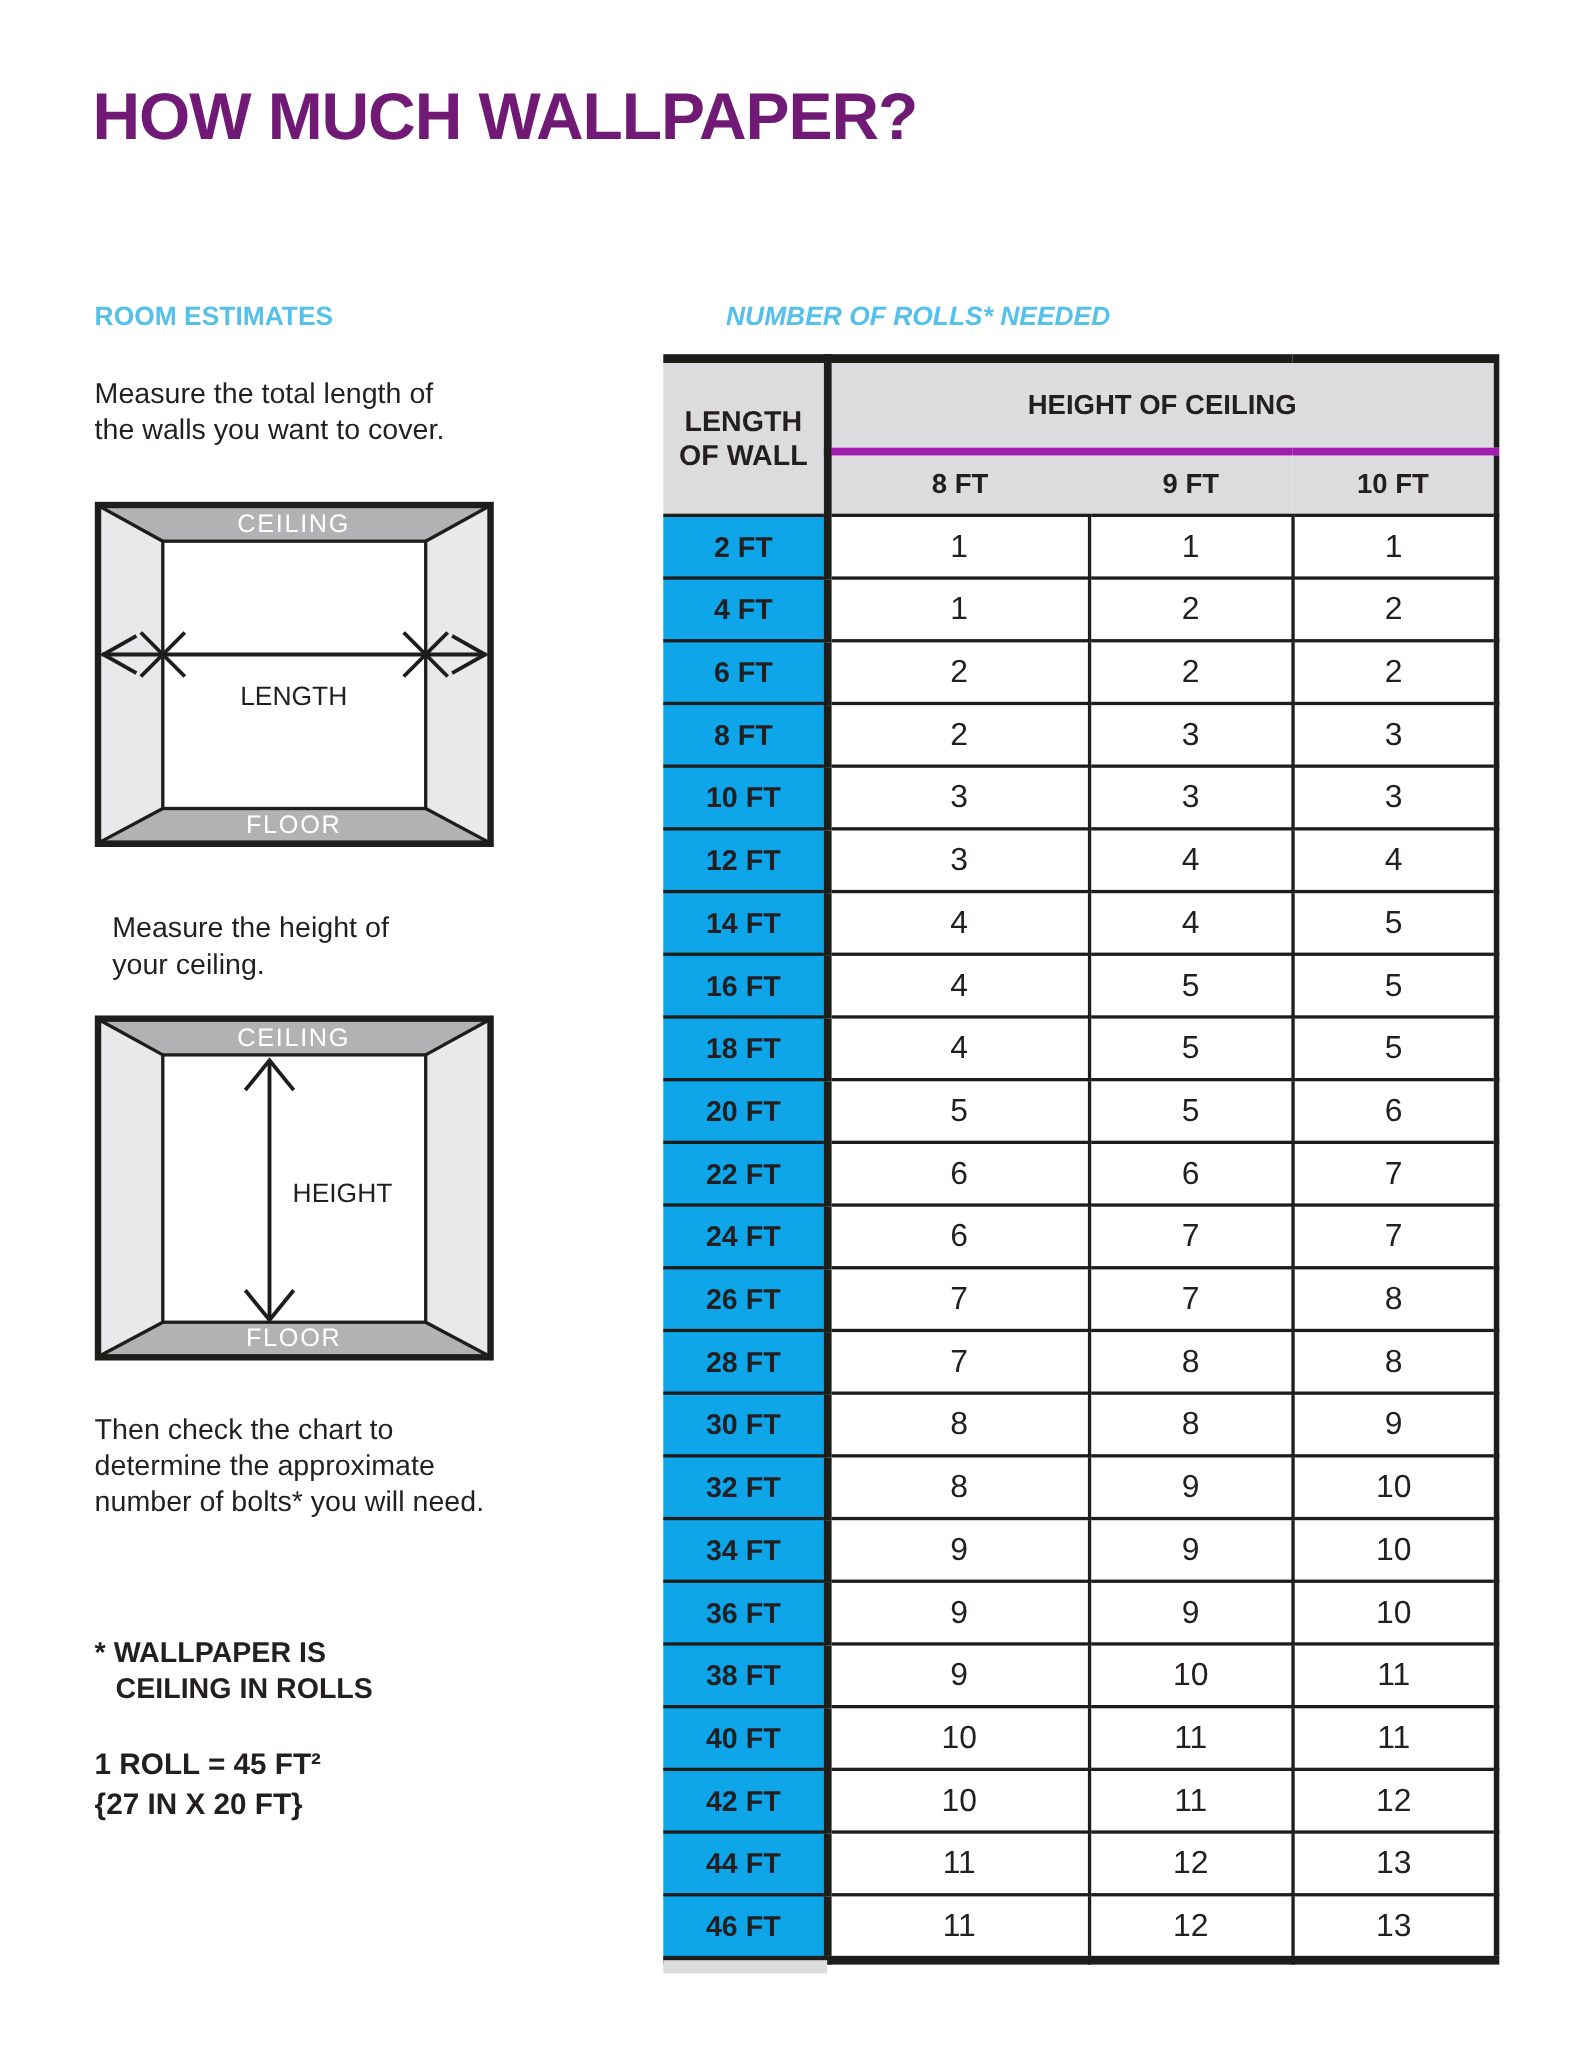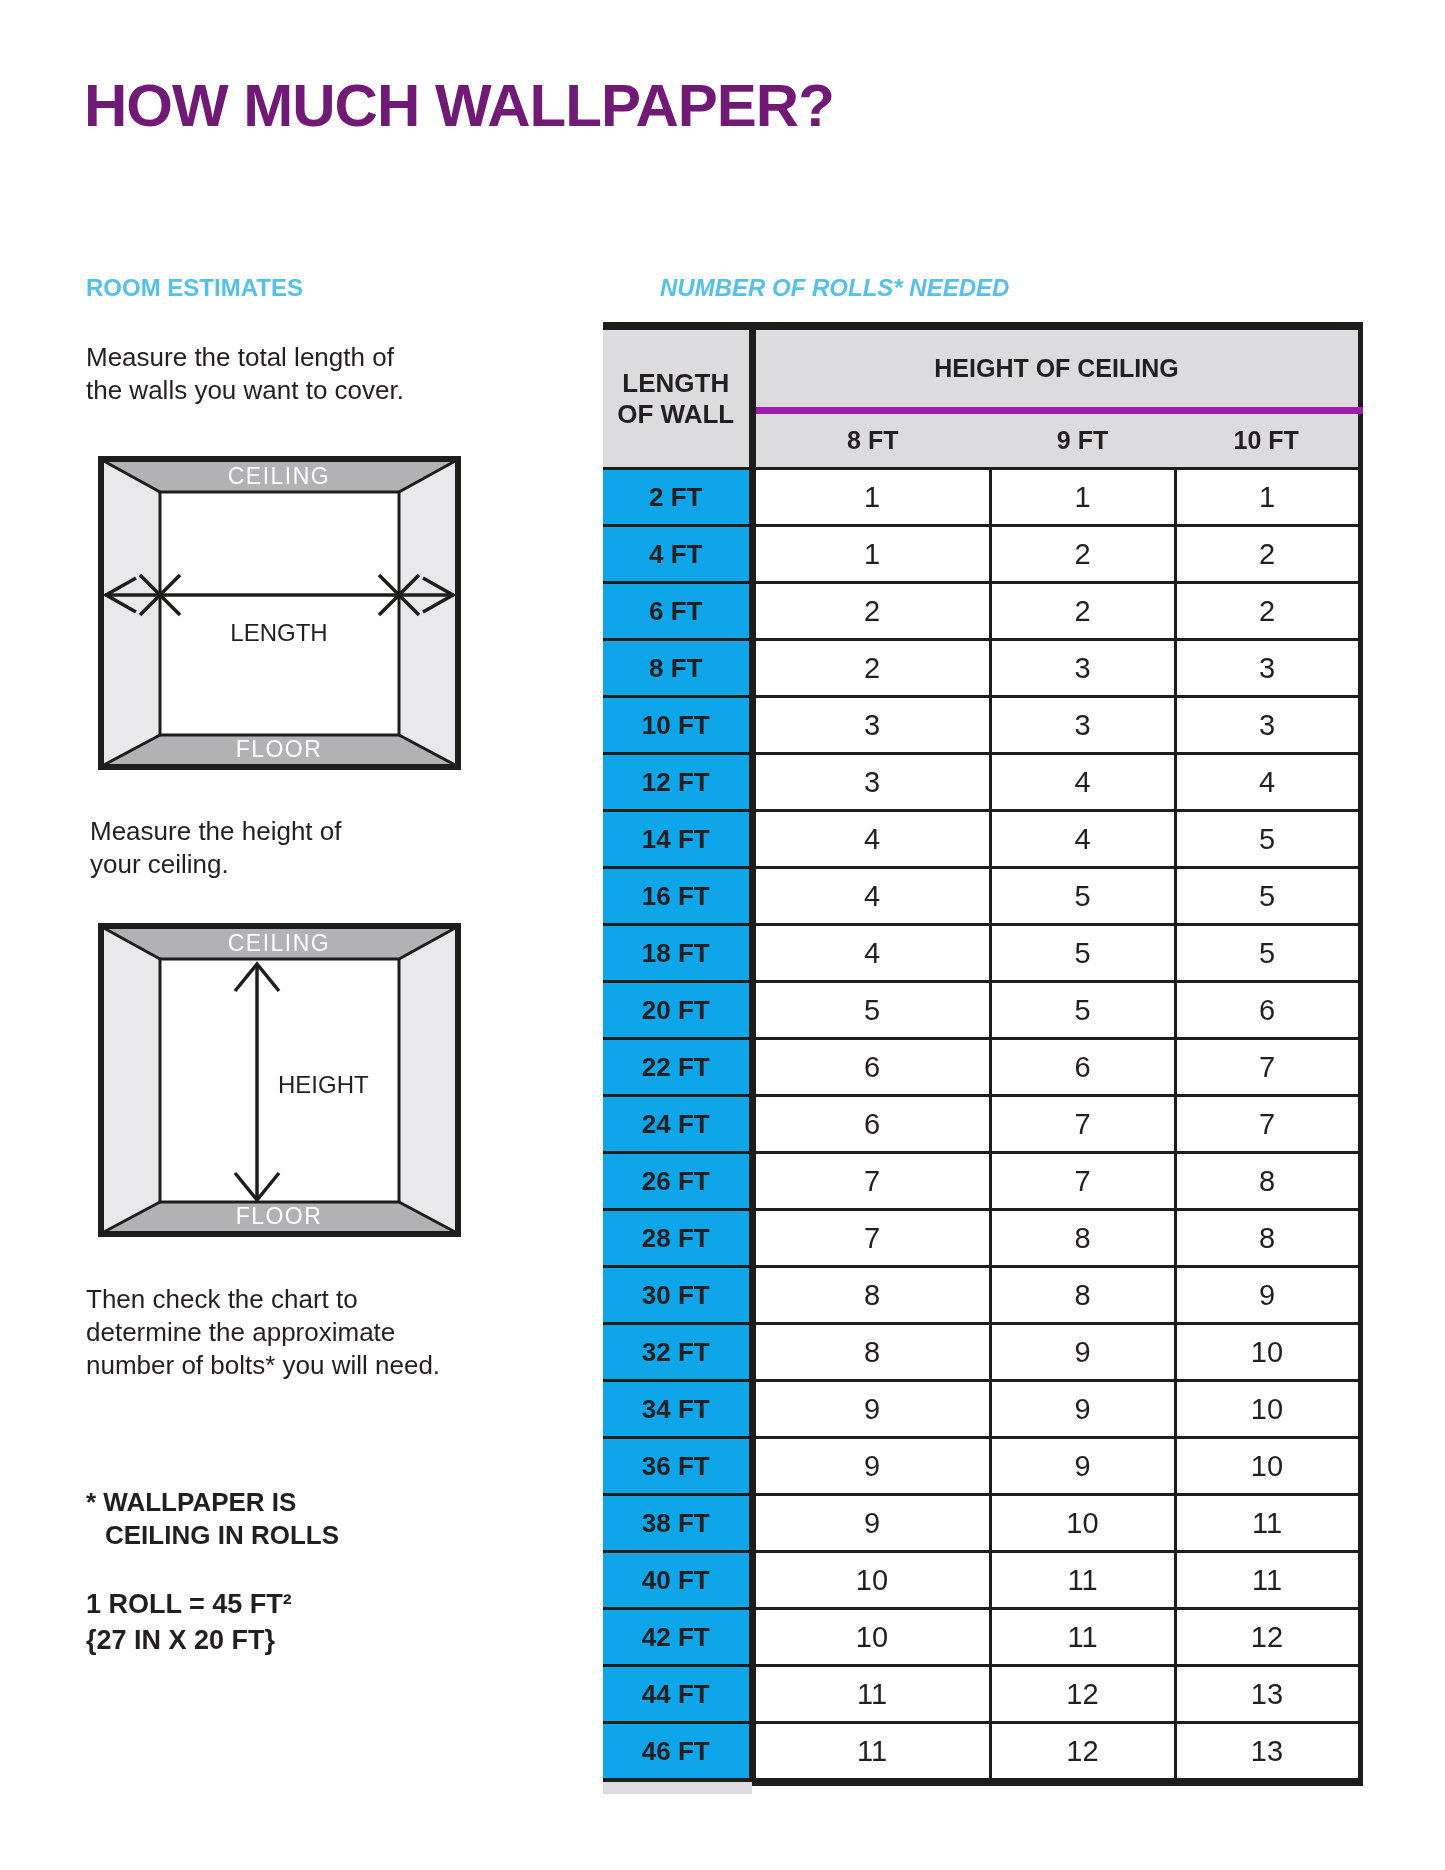--- a/index.html
+++ b/index.html
@@ -27,21 +27,21 @@
   #step1{top:341px;}
   #step2{top:811px;}
   #step3{top:1283px;}
   
   .bold-note{left:86px;font-size:26px;font-weight:700;line-height:33px;color:#231F20;white-space:nowrap;}
   #footnote-line1{top:1486px;}
   #footnote-line2{top:1519px;left:105px;}
   #roll-info-line1{top:1588px;font-size:27px;}
   #roll-info-line2{top:1624px;font-size:27px;text-align:center;}
   
-  .diagram{left:86px;width:363px;height:346px;margin-left:12px;}
+  .diagram{left:86px;width:363px;height:346px;}
   #diagram-length{top:456px;}
   #diagram-height{top:923px;}
   .diagram svg{display:block;width:363px;height:314px;}
   .diagram text{font-family:"Liberation Sans",sans-serif;}
   .room-label{fill:#ffffff;font-size:23px;letter-spacing:1.5px;}
   .measure-label{fill:#231F20;font-size:24px;}
   
   #rolls-table-wrap{left:603px;top:322px;}
   table#rolls-table{
     border-collapse:collapse;table-layout:fixed;width:757px;
@@ -107,21 +107,21 @@
         <line x1="281" y1="119" x2="321" y2="159"></line>
         <line x1="281" y1="159" x2="321" y2="119"></line>
       </g>
       <rect x="3" y="3" width="357" height="308" fill="none" stroke="#1d1d1b" stroke-width="6"></rect>
       <text class="room-label" x="181" y="28" text-anchor="middle">CEILING</text>
       <text class="room-label" x="181" y="301" text-anchor="middle">FLOOR</text>
       <text class="measure-label" x="181" y="185" text-anchor="middle">LENGTH</text>
     </svg>
   </div>
 
-  <p id="step2" class="abs step" style="margin:4px;">Measure the height of
+  <p id="step2" class="abs step" style="margin:16px;">Measure the height of
 your ceiling.</p>
 
   <div id="diagram-height" class="abs diagram">
     <svg viewBox="0 0 363 314" xmlns="http://www.w3.org/2000/svg">
       <polygon points="4,4 359,4 301,36 62,36" fill="#B2B2B4"></polygon>
       <polygon points="62,279 301,279 359,310 4,310" fill="#B2B2B4"></polygon>
       <polygon points="4,4 62,36 62,279 4,310" fill="#E9E9EB"></polygon>
       <polygon points="359,4 301,36 301,279 359,310" fill="#E9E9EB"></polygon>
       <rect x="62" y="36" width="239" height="243" fill="#ffffff" stroke="#1d1d1b" stroke-width="3"></rect>
       <g stroke="#1d1d1b" stroke-width="3">

